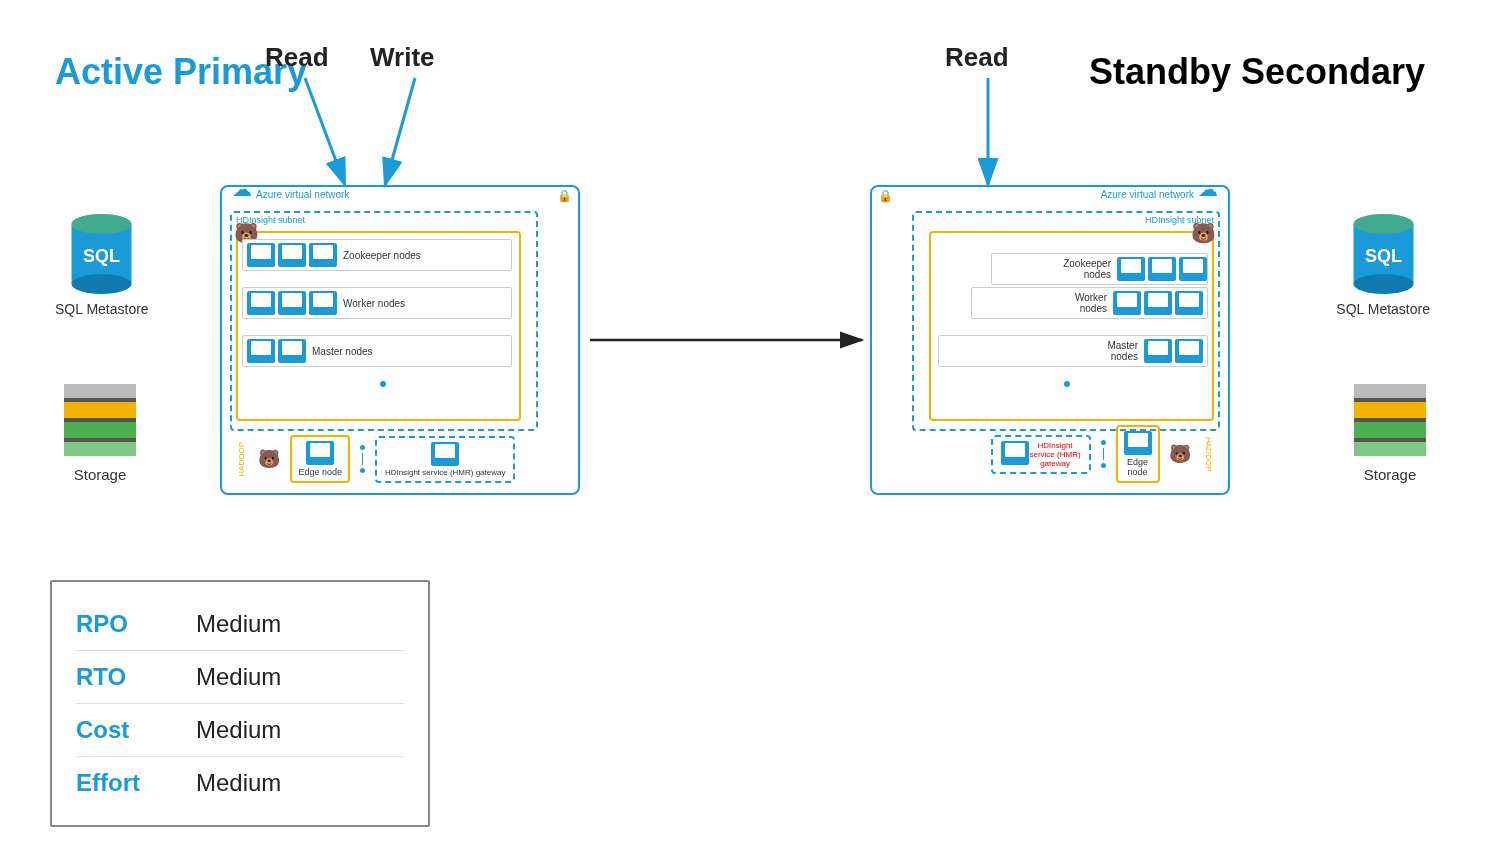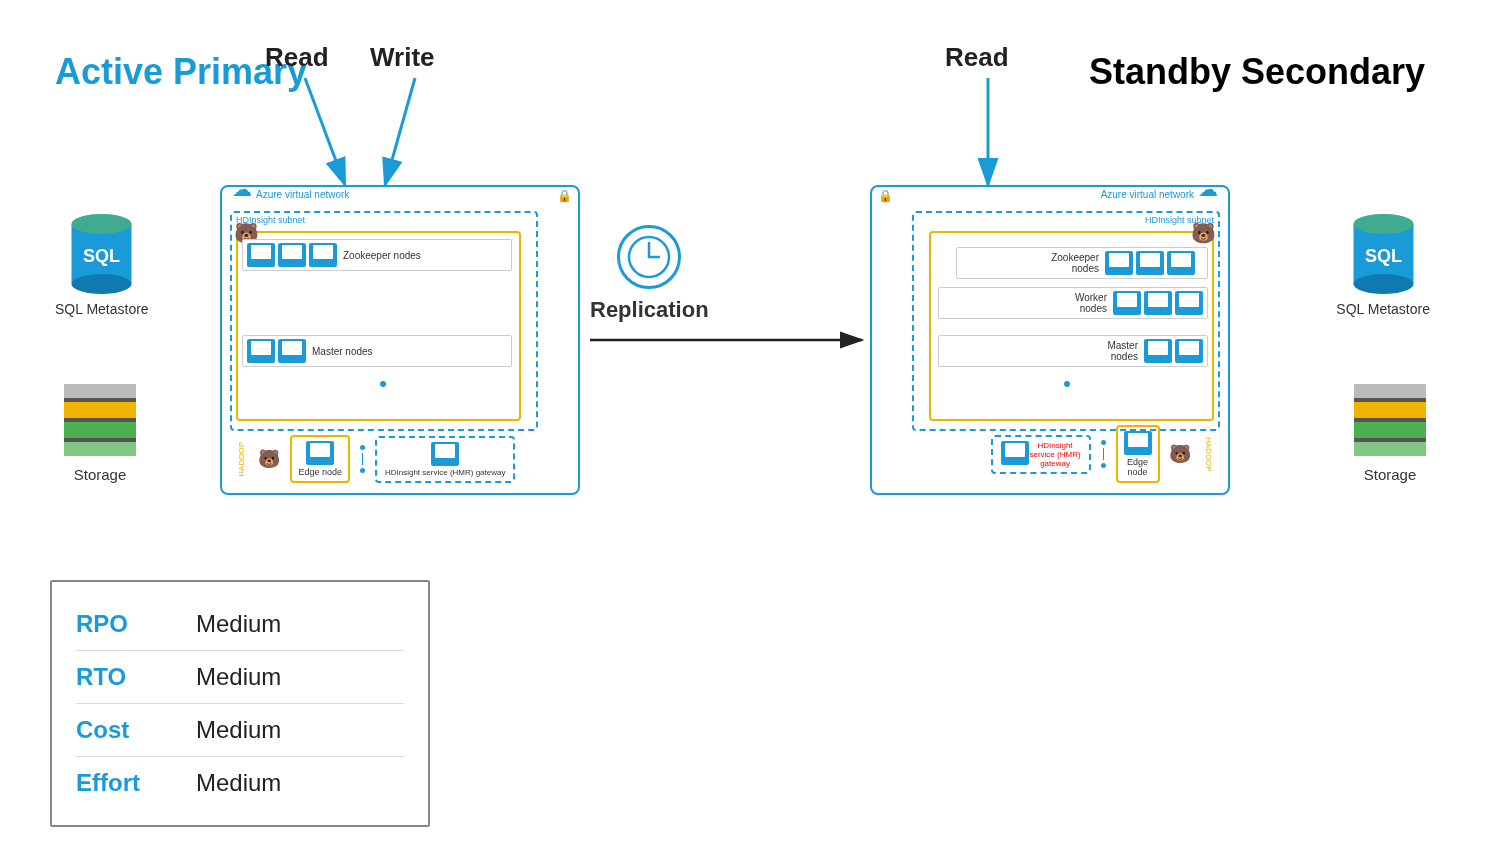--- a/index.html
+++ b/index.html
@@ -223,20 +223,38 @@
             </div>
             <div style="width:28px;height:24px;background:#1a9bd7;border-radius:2px;display:flex;flex-direction:column;align-items:center;justify-content:center;">
               <div style="width:20px;height:14px;background:#fff;border-radius:1px;"></div>
               <span style="font-size:6px;color:#1a9bd7;">VM</span>
             </div>
           </div>
           <span style="font-size:10px;color:#333;">Zookeeper
 nodes</span>
         </div>
 
+        <div style="position:absolute;top:74px;left:10px;width:270px;display:flex;align-items:center;background:#fff;border:1px solid #ccc;border-radius:2px;padding:3px 4px;">
+          <div style="display:flex;gap:3px;margin-right:6px;">
+            <div style="width:28px;height:24px;background:#1a9bd7;border-radius:2px;display:flex;flex-direction:column;align-items:center;justify-content:center;">
+              <div style="width:20px;height:14px;background:#fff;border-radius:1px;"></div>
+              <span style="font-size:6px;color:#1a9bd7;">VM</span>
+            </div>
+            <div style="width:28px;height:24px;background:#1a9bd7;border-radius:2px;display:flex;flex-direction:column;align-items:center;justify-content:center;">
+              <div style="width:20px;height:14px;background:#fff;border-radius:1px;"></div>
+              <span style="font-size:6px;color:#1a9bd7;">VM</span>
+            </div>
+            <div style="width:28px;height:24px;background:#1a9bd7;border-radius:2px;display:flex;flex-direction:column;align-items:center;justify-content:center;">
+              <div style="width:20px;height:14px;background:#fff;border-radius:1px;"></div>
+              <span style="font-size:6px;color:#1a9bd7;">VM</span>
+            </div>
+          </div>
+          <span style="font-size:10px;color:#333;">Worker
+nodes</span>
+        </div>
 
         <div style="position:absolute;top:122px;left:10px;width:270px;display:flex;align-items:center;background:#fff;border:1px solid #ccc;border-radius:2px;padding:3px 4px;">
           <div style="display:flex;gap:3px;margin-right:6px;">
             <div style="width:28px;height:24px;background:#1a9bd7;border-radius:2px;display:flex;flex-direction:column;align-items:center;justify-content:center;">
               <div style="width:20px;height:14px;background:#fff;border-radius:1px;"></div>
               <span style="font-size:6px;color:#1a9bd7;">VM</span>
             </div>
             <div style="width:28px;height:24px;background:#1a9bd7;border-radius:2px;display:flex;flex-direction:column;align-items:center;justify-content:center;">
               <div style="width:20px;height:14px;background:#fff;border-radius:1px;"></div>
               <span style="font-size:6px;color:#1a9bd7;">VM</span>
@@ -291,39 +309,39 @@
       <span style="position:absolute;top:2px;right:34px;font-size:10px;color:#1a9bd7;white-space:nowrap;direction:rtl;">Azure virtual network</span>
       <span style="position:absolute;top:2px;left:6px;font-size:12px;color:#555;">🔒</span>
 
       <div style="position:absolute;top:24px;right:8px;width:308px;height:220px;border:2px dashed #1a9bd7;border-radius:4px;">
         <span style="font-size:9px;color:#1a9bd7;padding:2px 4px;display:block;direction:rtl;">HDInsight subnet</span>
 
         <div style="position:absolute;top:18px;right:4px;width:285px;height:190px;border:2px solid #f0b400;border-radius:4px;"></div>
 
         <div style="position:absolute;top:8px;right:2px;font-size:20px;">🐻</div>
 
-        <div style="position:absolute;top:34px;right:10px;width:252px;display:flex;flex-direction:row-reverse;align-items:center;background:#fff;border:1px solid #ccc;border-radius:2px;padding:3px 12px;">
+        <div style="position:absolute;top:40px;right:10px;width:217px;display:flex;flex-direction:row-reverse;align-items:center;background:#fff;border:1px solid #ccc;border-radius:2px;padding:3px 0;">
           <div style="display:flex;gap:3px;margin-left:6px;">
             <div style="width:28px;height:24px;background:#1a9bd7;border-radius:2px;display:flex;flex-direction:column;align-items:center;justify-content:center;">
               <div style="width:20px;height:14px;background:#fff;border-radius:1px;"></div>
               <span style="font-size:6px;color:#1a9bd7;">MV</span>
             </div>
             <div style="width:28px;height:24px;background:#1a9bd7;border-radius:2px;display:flex;flex-direction:column;align-items:center;justify-content:center;">
               <div style="width:20px;height:14px;background:#fff;border-radius:1px;"></div>
               <span style="font-size:6px;color:#1a9bd7;">MV</span>
             </div>
             <div style="width:28px;height:24px;background:#1a9bd7;border-radius:2px;display:flex;flex-direction:column;align-items:center;justify-content:center;">
               <div style="width:20px;height:14px;background:#fff;border-radius:1px;"></div>
               <span style="font-size:6px;color:#1a9bd7;">MV</span>
             </div>
           </div>
           <span style="font-size:10px;color:#333;direction:rtl;">Zookeeper<br>nodes</span>
         </div>
 
-        <div style="position:absolute;top:74px;right:10px;width:270px;display:flex;flex-direction:row-reverse;align-items:center;background:#fff;border:1px solid #ccc;border-radius:2px;padding:3px 4px;">
+        <div style="position:absolute;top:74px;right:10px;width:237px;display:flex;flex-direction:row-reverse;align-items:center;background:#fff;border:1px solid #ccc;border-radius:2px;padding:3px 4px;">
           <div style="display:flex;gap:3px;margin-left:6px;">
             <div style="width:28px;height:24px;background:#1a9bd7;border-radius:2px;display:flex;flex-direction:column;align-items:center;justify-content:center;">
               <div style="width:20px;height:14px;background:#fff;border-radius:1px;"></div>
               <span style="font-size:6px;color:#1a9bd7;">MV</span>
             </div>
             <div style="width:28px;height:24px;background:#1a9bd7;border-radius:2px;display:flex;flex-direction:column;align-items:center;justify-content:center;">
               <div style="width:20px;height:14px;background:#fff;border-radius:1px;"></div>
               <span style="font-size:6px;color:#1a9bd7;">MV</span>
             </div>
             <div style="width:28px;height:24px;background:#1a9bd7;border-radius:2px;display:flex;flex-direction:column;align-items:center;justify-content:center;">
@@ -370,31 +388,20 @@
           <div style="width:28px;height:24px;background:#1a9bd7;border-radius:2px;margin-bottom:2px;display:flex;flex-direction:column;align-items:center;justify-content:center;">
             <div style="width:20px;height:14px;background:#fff;border-radius:1px;"></div>
             <span style="font-size:6px;color:#1a9bd7;">MV</span>
           </div>
           <span style="font-size:8px;color:#e00;text-align:center;">HDInsight<br>service (HMR)<br>gateway</span>
         </div>
       </div>
     </div>
   </div>
 
-  <div class="replication-area">
-    <div class="replication-clock">
-
-      <svg width="48" height="48" viewBox="0 0 48 48">
-        <circle cx="24" cy="24" r="20" fill="none" stroke="#1a9bd7" stroke-width="2.5"></circle>
-        <line x1="24" y1="24" x2="24" y2="10" stroke="#1a9bd7" stroke-width="2.5" stroke-linecap="round"></line>
-        <line x1="24" y1="24" x2="34" y2="24" stroke="#1a9bd7" stroke-width="2.5" stroke-linecap="round"></line>
-      </svg>
-    </div>
-    <div class="replication-label">Replication</div>
-  </div>
 
   <div style="position:absolute;left:55px;top:210px;display:flex;flex-direction:column;align-items:center;gap:6px;">
     <svg width="75" height="85" viewBox="0 0 75 85">
       <ellipse cx="37.5" cy="14" rx="30" ry="10" fill="#1a9bd7"></ellipse>
       <rect x="7.5" y="14" width="60" height="60" fill="#1a9bd7"></rect>
       <ellipse cx="37.5" cy="74" rx="30" ry="10" fill="#0e7ab0"></ellipse>
       <text x="37.5" y="52" text-anchor="middle" fill="white" font-size="18" font-weight="bold" font-family="Arial">SQL</text>
 
       <ellipse cx="37.5" cy="14" rx="30" ry="10" fill="#5cb85c" opacity="0.6"></ellipse>
     </svg>

